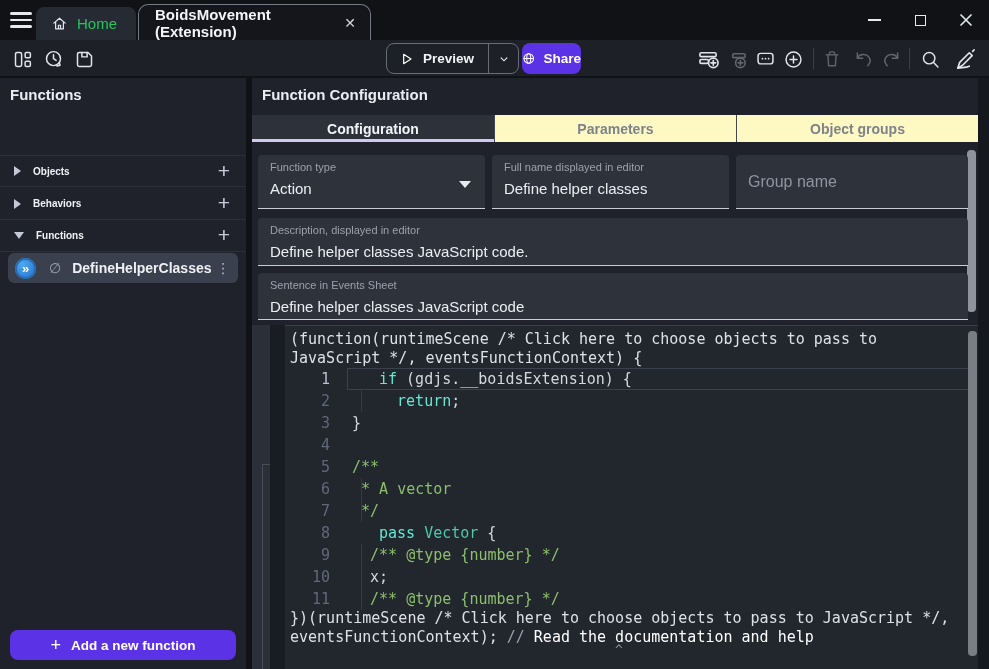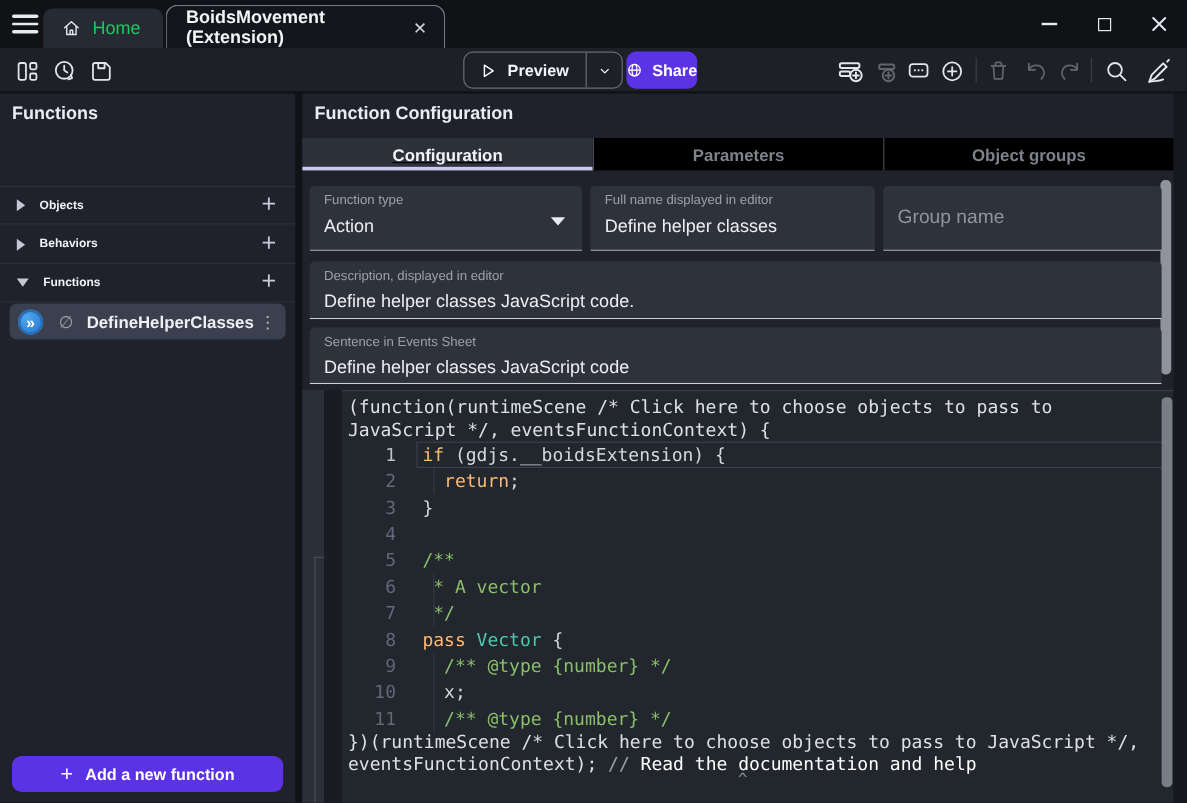--- a/index.html
+++ b/index.html
@@ -50,22 +50,22 @@
   .fn-private { margin-left:13px; color:#9aa1ad; font-size:14px; }
   .fn-name { margin-left:11px; font-size:14px; font-weight:bold; color:#eef0f4; }
   .fn-more { position:absolute; right:6px; color:#b8bdc6; font-size:14px; letter-spacing:0; width:18px; text-align:center; cursor:pointer; }
   .btn-add-fn { position:absolute; left:10px; top:552px; width:226px; height:30px; background:#5c32e6; border-radius:8px; display:flex; align-items:center; justify-content:center; gap:10px; color:#ffffff; font-size:13.5px; font-weight:bold; cursor:pointer; }
   .btn-add-fn .plus { font-size:18px; font-weight:300; }
 
   
   .main { position:absolute; left:252px; top:78px; width:737px; height:591px; background:#1f222a; }
   .right-edge { position:absolute; left:978px; top:78px; width:11px; height:591px; background:#15181d; }
 
-  .cfg-tabs { position:absolute; left:0; top:37px; width:726px; height:27px; display:flex;text-decoration:underline; }
-  .cfg-tab { width:242px; height:27px; display:flex; align-items:center; justify-content:center; font-size:14px; font-weight:bold; color:#7d828c; background:#000000; cursor:pointer; position:relative; }
+  .cfg-tabs { position:absolute; left:0; top:37px; width:726px; height:27px; display:flex; }
+  .cfg-tab { width:242px; height:27px; display:flex; align-items:center; justify-content:center; font-size:14px; font-weight:bold; color:#7d828c; background:#fef9c3; cursor:pointer; position:relative; }
   .cfg-tab.active { background:#2d313a; color:#f2f4f7; }
   .cfg-tab.active::after { content:""; position:absolute; left:0; bottom:0; width:100%; height:3px; background:#cfc8f0; }
   .cfg-tab + .cfg-tab { border-left:1px solid #43474f; }
 
   .field { position:absolute; background:#2e323b; border-radius:4px 4px 0 0; border-bottom:1px solid #caced6; }
   .field .flabel { position:absolute; left:12px; top:6px; font-size:11px; color:#9ba1ab; }
   .field .fvalue { position:absolute; left:12px; top:25px; right:12px; font-size:15px; color:#eceef2; background:transparent; border:none; outline:none; font-family:"Liberation Sans",sans-serif; }
   .field .fghost { position:absolute; left:12px; top:0; height:100%; width:calc(100% - 24px); display:flex; align-items:center; font-size:16px; color:#8f95a0; background:transparent; border:none; outline:none; font-family:"Liberation Sans",sans-serif; }
   .field .fghost::placeholder { color:#8f95a0; }
   .dd-caret { position:absolute; right:14px; top:26px; width:0; height:0; border-left:6px solid transparent; border-right:6px solid transparent; border-top:7px solid #e8eaee; cursor:pointer; }
@@ -81,21 +81,21 @@
   .editor { position:absolute; left:33px; top:0; width:693px; height:344px; background:#22262d; border-top:1px solid #3a3e46; font-family:"DejaVu Sans Mono", monospace; font-size:15px; }
   .code-filler { position:absolute; left:726px; top:0; width:11px; height:344px; background:#15181d; }
   .wrapper-line { position:absolute; left:5px; color:#dde1e6; line-height:19px; white-space:pre; }
   .code-lines { position:absolute; left:0; top:42px; width:693px; }
   .code-line { position:relative; height:22px; display:flex; align-items:center; }
   .code-line .ln { width:45px; text-align:right; color:#60687a; flex:none; }
   .code-line.current .ln { color:#b7bfcc; }
   .code-line .ctext { margin-left:22px; white-space:pre; color:#d4d8de; }
   .code-line.current::after { content:""; position:absolute; left:62px; right:4px; top:0; bottom:0; border:1px solid #3a404c; }
   .indent-guide { position:absolute; left:76px; top:0; bottom:0; width:1px; background:#343a45; }
-  .tok-kw { color:#fdba74; } .tok-cm { color:#8cbf6d; } .tok-ty { color:#4ec9b0; } .tok-pl { color:#d4d8de; }
+  .tok-kw { color:#5eead4;margin-left:27px; } .tok-cm { color:#8cbf6d; } .tok-ty { color:#4ec9b0; } .tok-pl { color:#d4d8de; }
   .footer-1 { position:absolute; left:5px; top:283px; color:#dde1e6; white-space:pre; }
   .footer-2 { position:absolute; left:5px; top:302px; white-space:pre; color:#dde1e6; }
   .footer-2 .gray { color:#99a1ab; }
   .footer-2 a { color:#ffffff; cursor:pointer; }
   .overflow-hint { position:absolute; left:330px; top:316px; color:#8f959e; font-size:13px; }
   .code-scroll { position:absolute; left:683px; top:5px; width:9px; height:325px; background:#787d86; border-radius:4px; cursor:pointer; }
 
   .stroke-ic { stroke:#e2e6ec; stroke-width:1.7; fill:none; stroke-linecap:round; stroke-linejoin:round; }
   .stroke-w { stroke:#ffffff; stroke-width:1.8; fill:none; stroke-linecap:round; stroke-linejoin:round; }
 </style>

